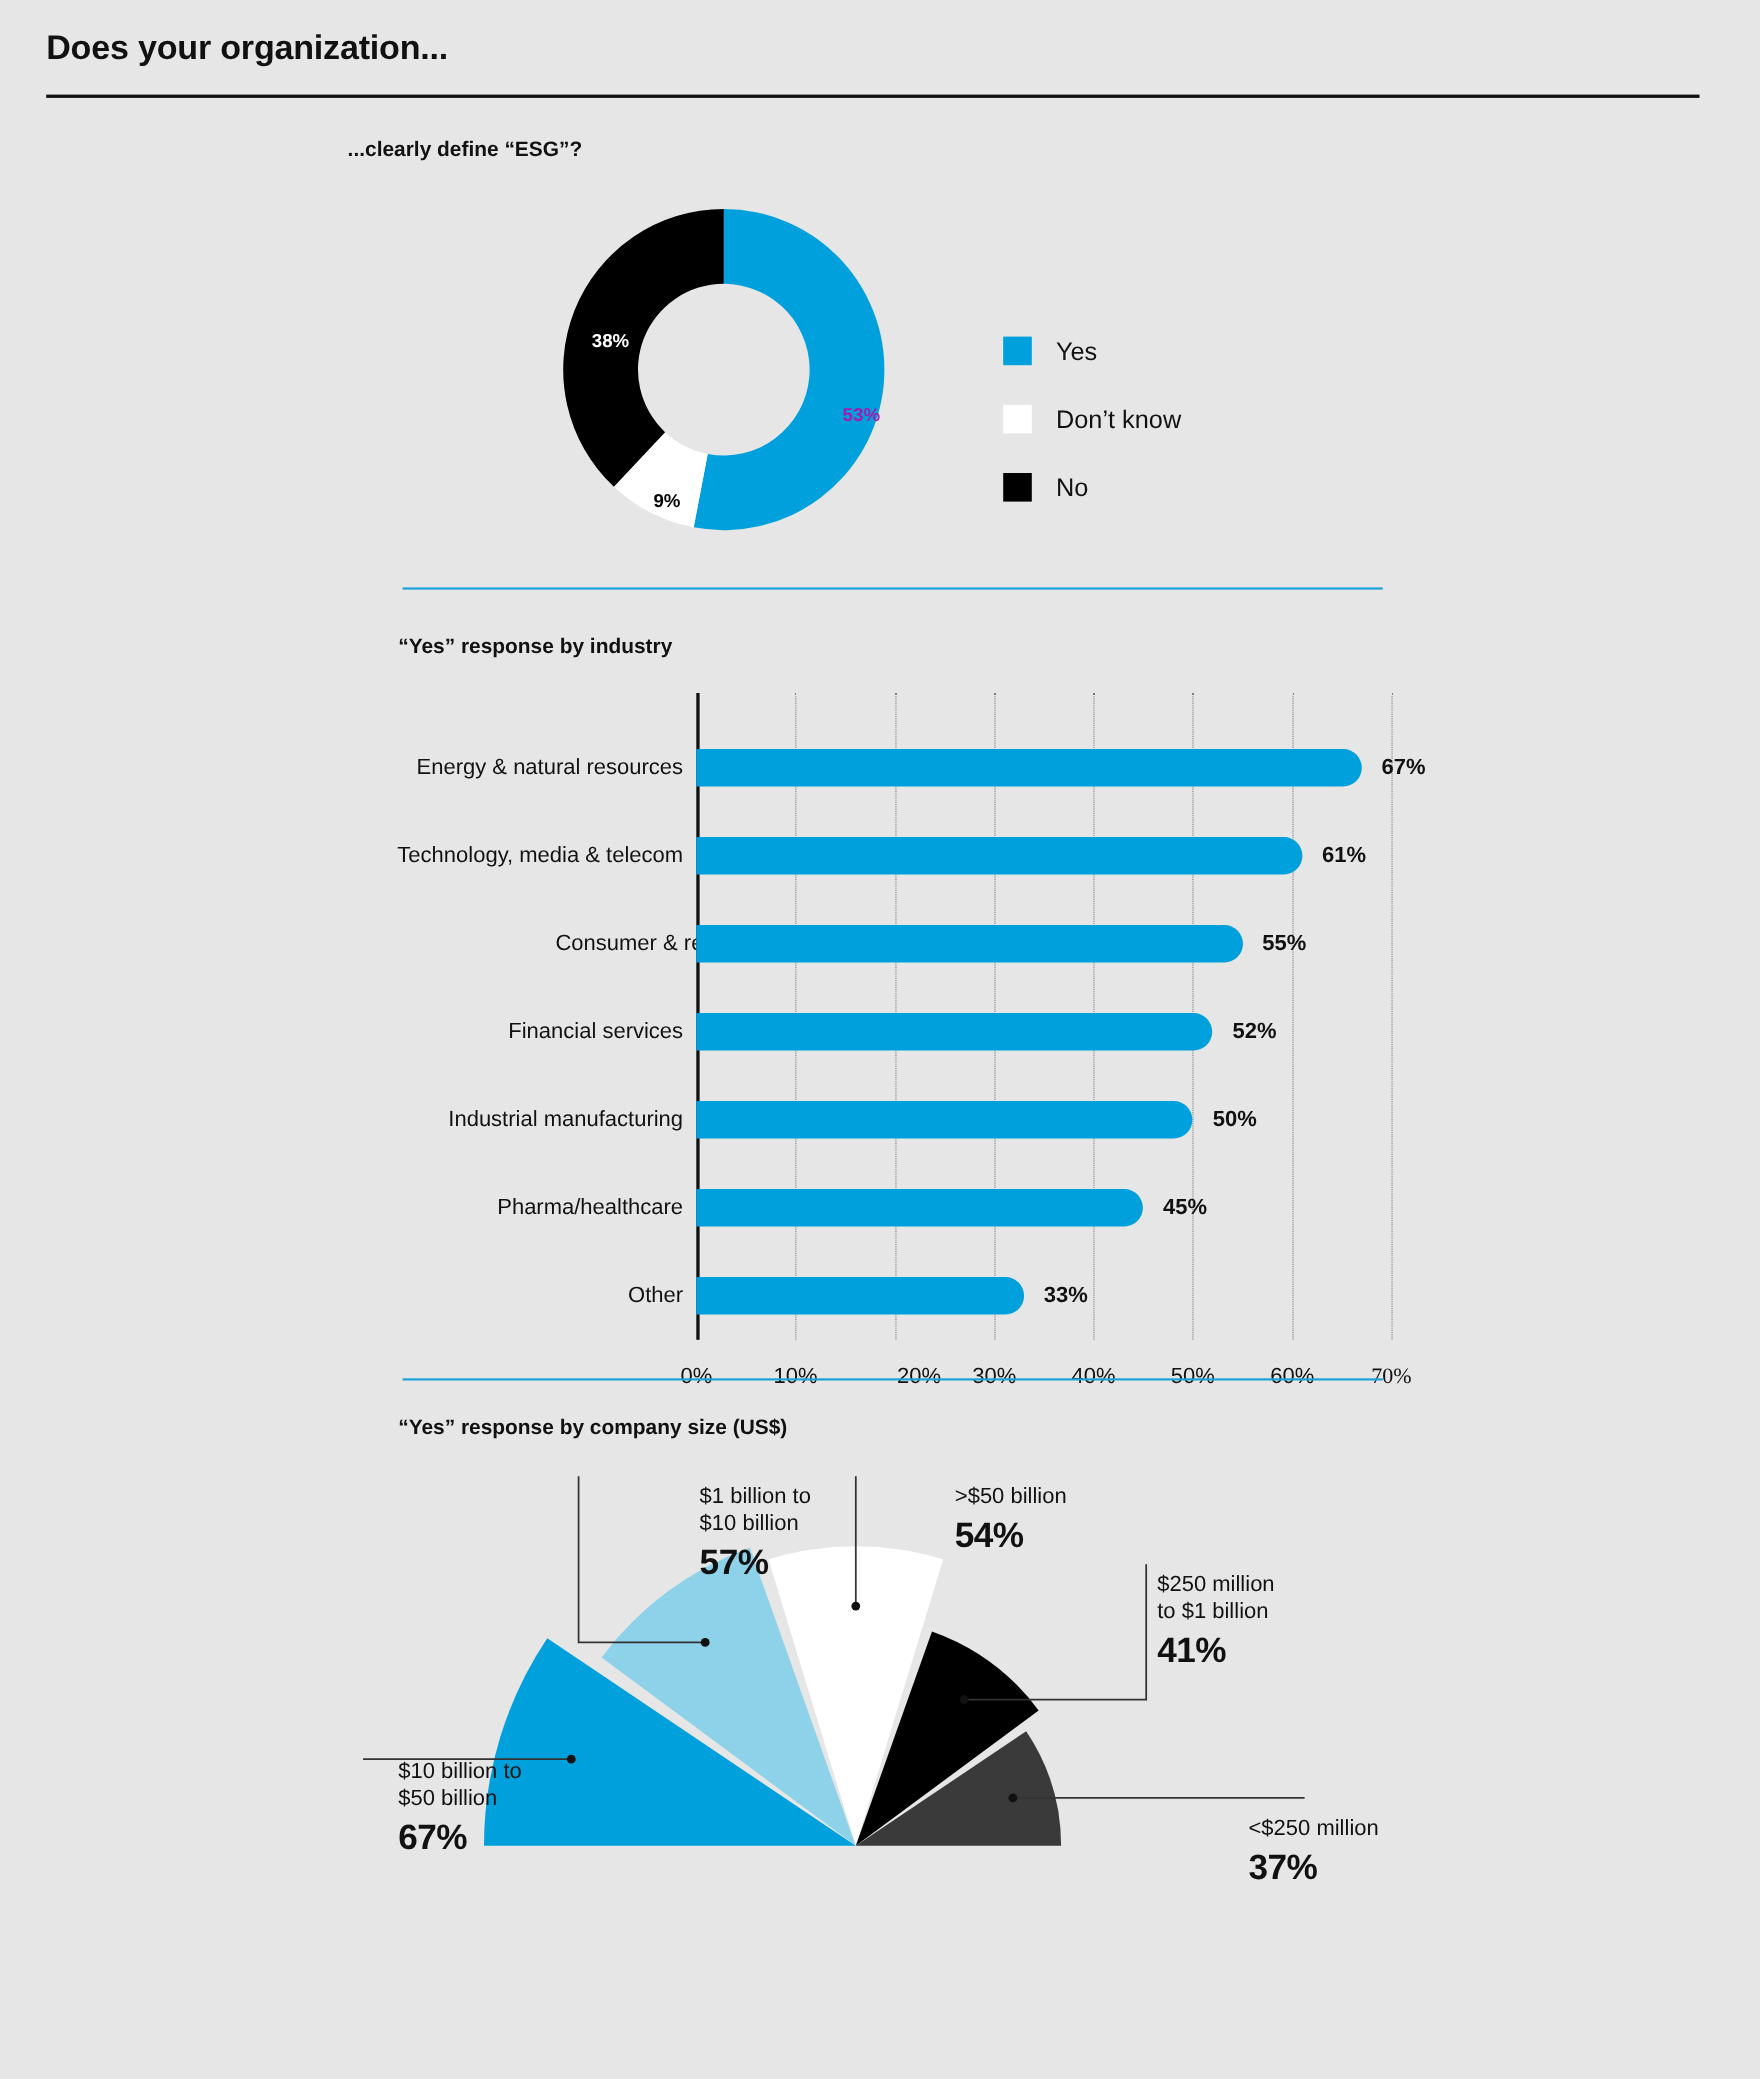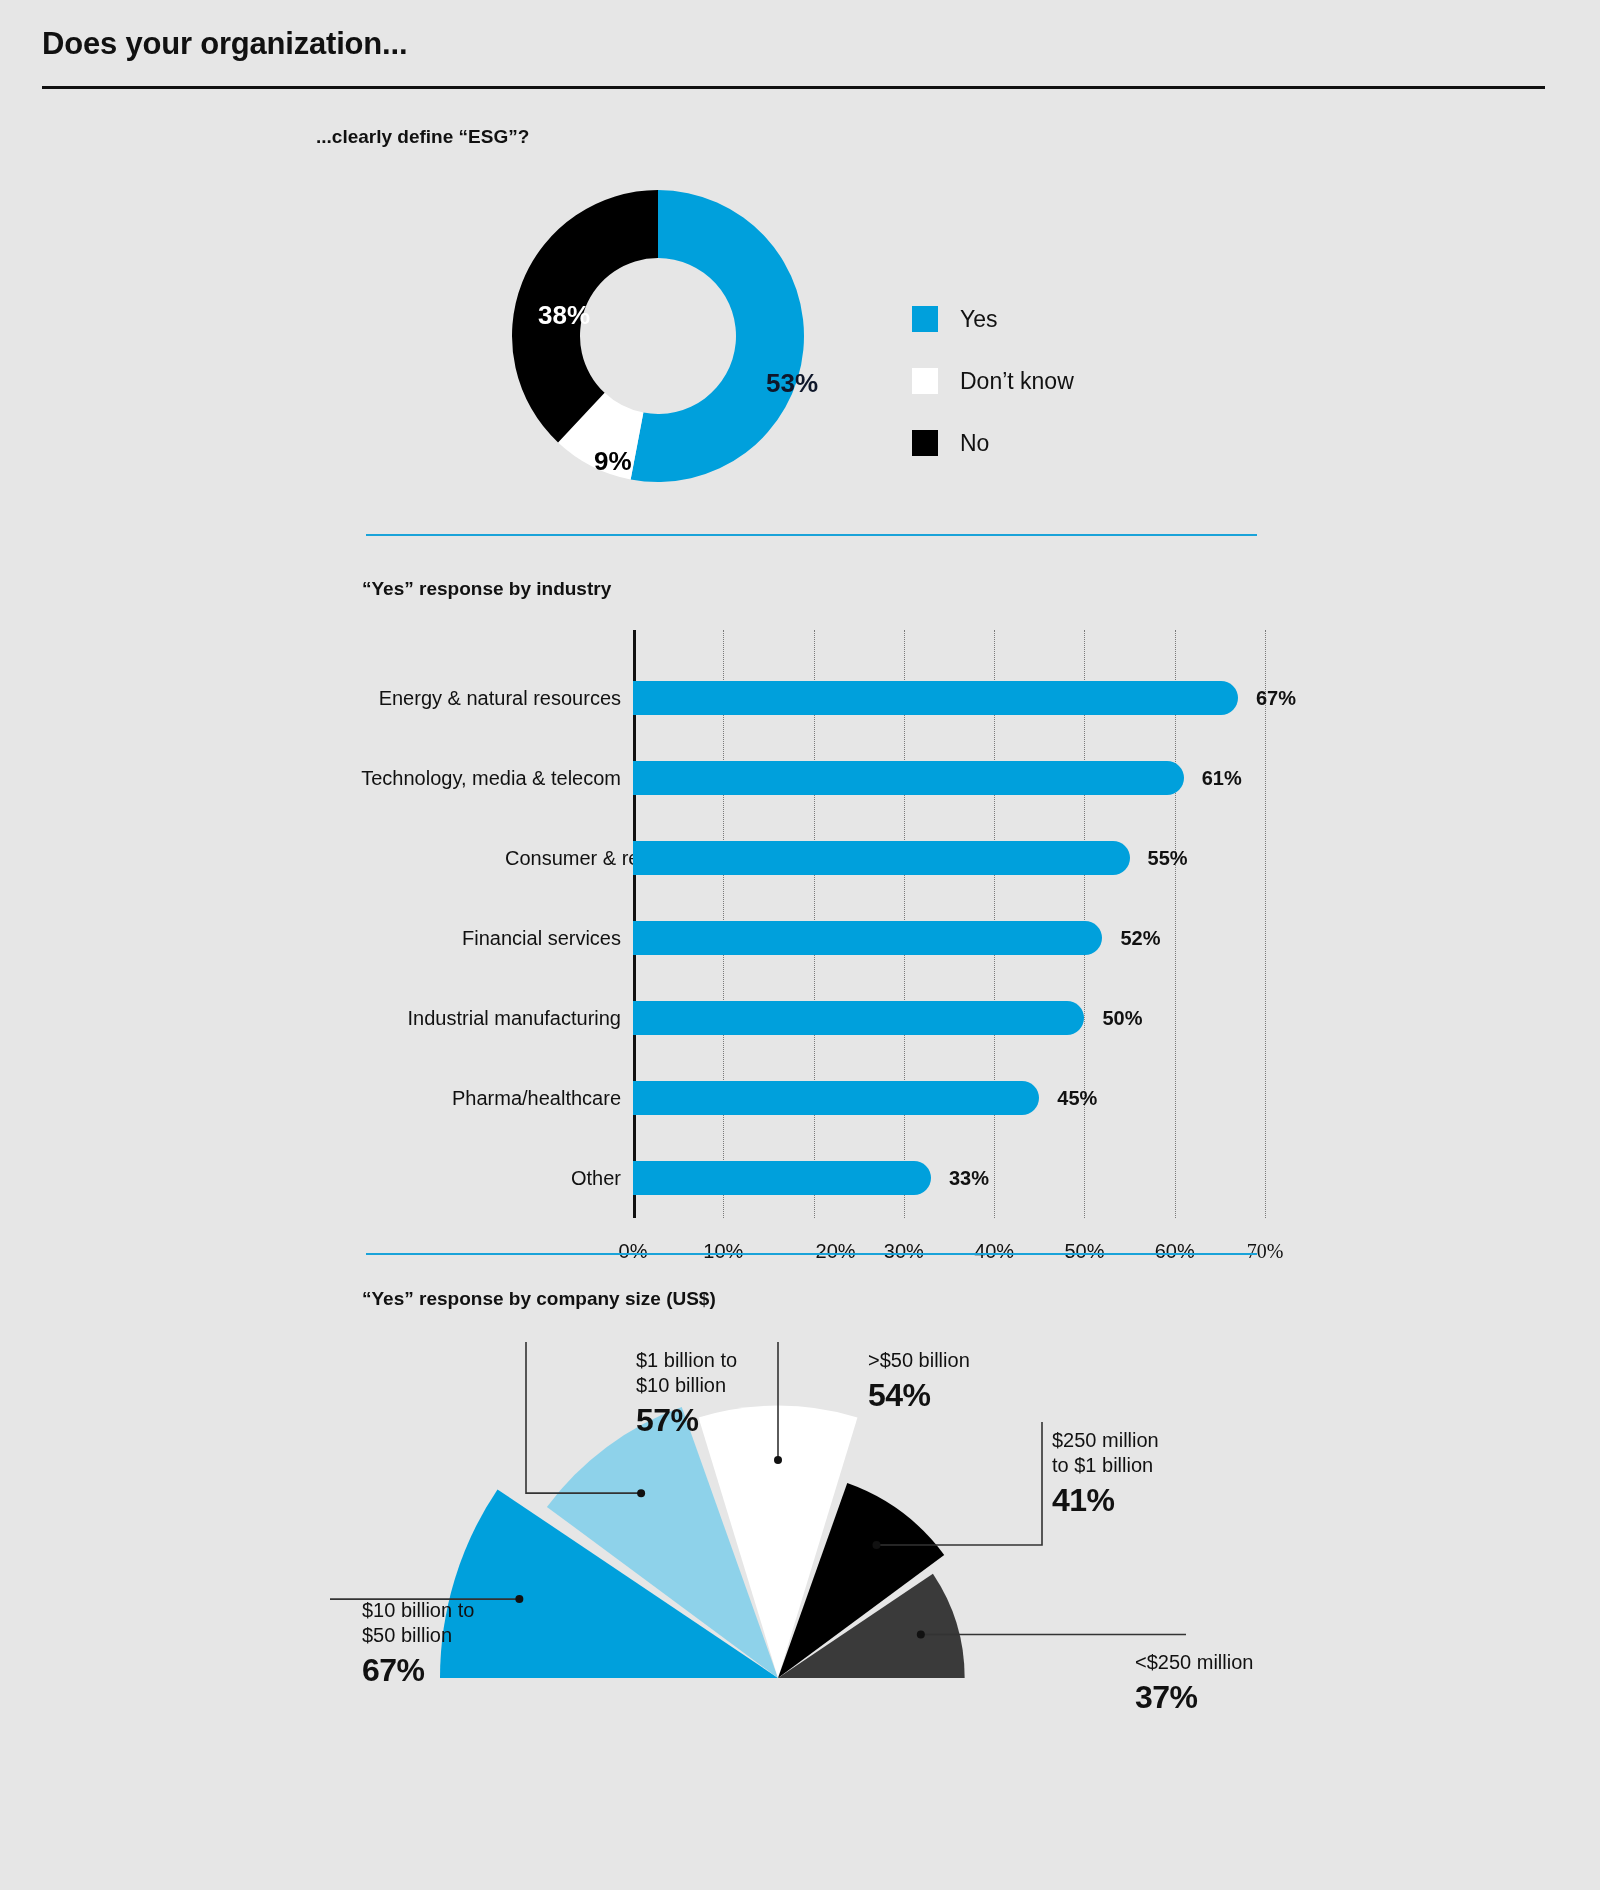--- a/index.html
+++ b/index.html
@@ -45,25 +45,25 @@
   .divider {
     position: absolute;
     height: 2px;
     background: #1aa3d9;
   }
 
   
   .donut-wrap { position: absolute; left: 508px; top: 186px; width: 300px; height: 300px; }
   .donut-label {
     position: absolute;
-    font-size: 26px;
-    font-weight: bold;
-    white-space: nowrap;
-  }
-  .lbl-yes  { color: #0f172a; }
+    font-size: 17px;
+    font-weight: bold;
+    white-space: nowrap;
+  }
+  .lbl-yes  { color: #a21caf; }
   .lbl-no   { color: #fff; }
   .lbl-dk   { color: #000; }
 
   
   .legend { position: absolute; left: 912px; top: 288px; }
   .legend-row {
     display: flex;
     align-items: center;
     height: 62px;
   }

